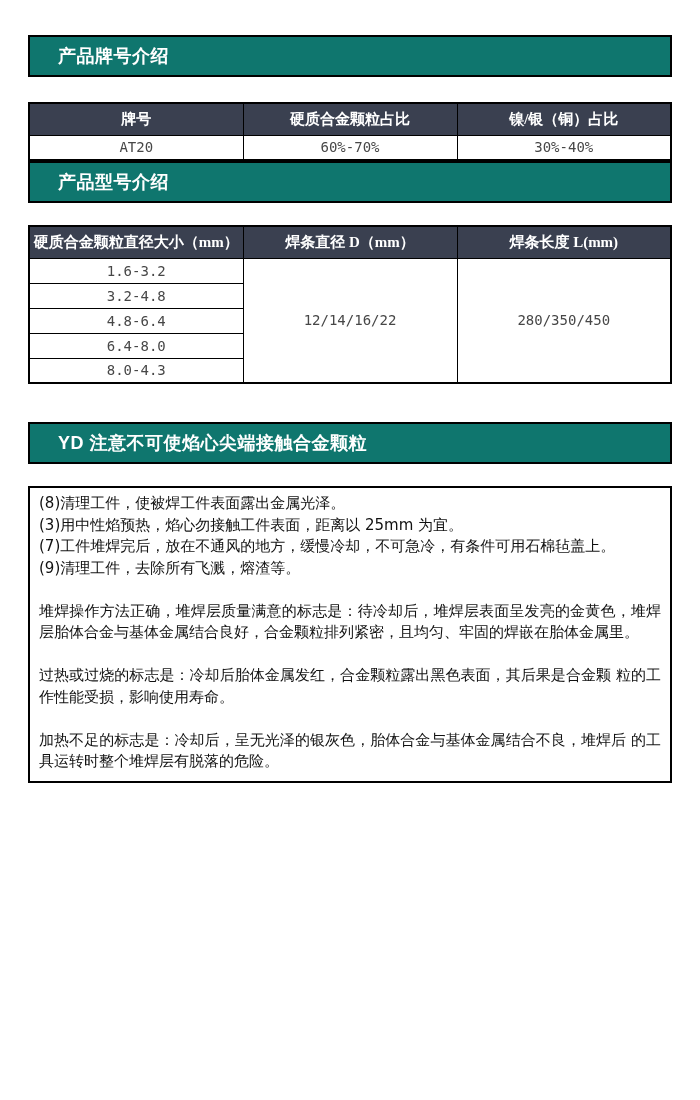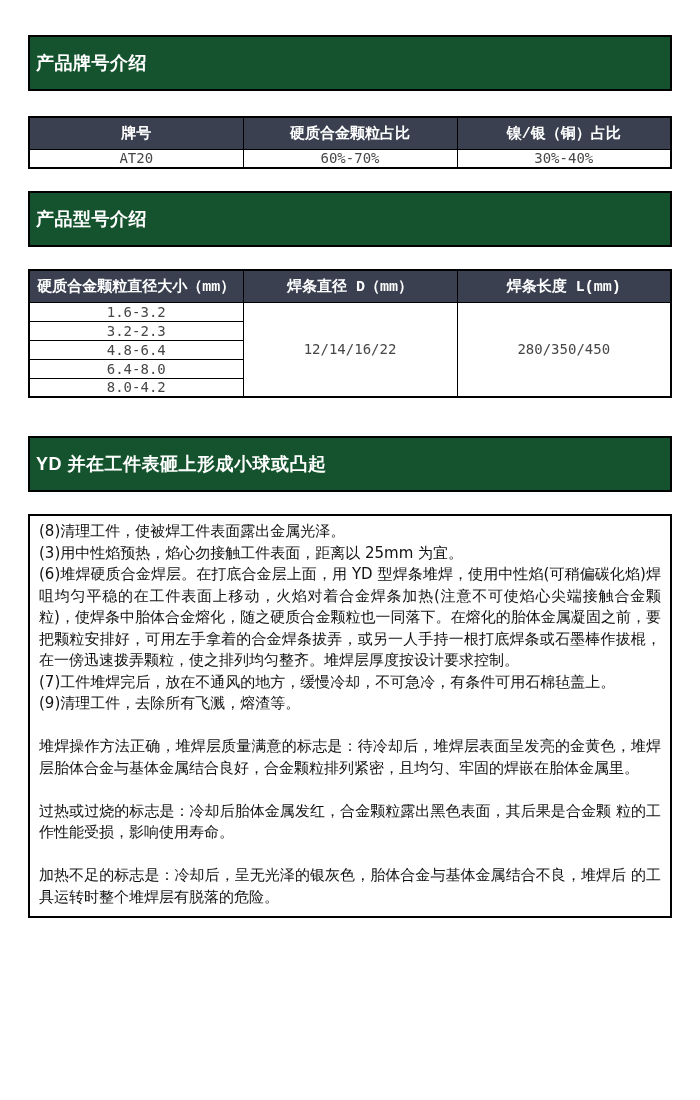--- a/index.html
+++ b/index.html
@@ -9,64 +9,64 @@
     height: 1100px;
     font-family: "DejaVu Sans", sans-serif;
     color: #1a1a1a;
     position: relative;
   }
   .page {
     padding: 35px 28px 0 28px;
   }
   
   .section-bar {
-    background: #14532d;
+    background: #0f766e;
     border: 2px solid #000000;
-    height: 56px;
+    height: 42px;
     display: flex;
     align-items: center;
-    padding-left: 6px;
+    padding-left: 28px;
   }
   .section-bar .bar-title {
     color: #ffffff;
     font-family: "Liberation Sans", sans-serif;
     font-weight: bold;
     font-size: 18px;
     letter-spacing: 0.5px;
   }
   
   table.tbl {
     width: 100%;
     border-collapse: collapse;
     border: 2px solid #000000;
     table-layout: fixed;
   }
   table.tbl th {
     background: #3a4050;
     color: #ffffff;
     border: 1px solid #000000;
     height: 32px;
-    font-family: Liberation Mono, monospace;
+    font-family: Liberation Serif, serif;
     font-weight: bold;
     font-size: 15px;
     text-align: center;
     vertical-align: middle;
   }
   table.tbl td {
     border: 1px solid #000000;
-    height: 19px;
+    height: 25px;
     text-align: center;
     vertical-align: middle;
     font-family: "DejaVu Sans Mono", monospace;
     font-size: 14px;
     color: #474747;
     background: #ffffff;
   }
   .mt-table1 { margin-top: 25px; }
-  .mt-bar2   { margin-top: 22px; }
+  .mt-bar2   { }
   .mt-table2 { margin-top: 22px; }
   .mt-bar3   { margin-top: 38px; }
   .mt-text   { margin-top: 22px; }
   
   .text-block {
     border: 2px solid #000000;
     padding: 5px 9px 8px 9px;
     font-size: 15px;
     line-height: 21.5px;
     color: #111111;
@@ -115,42 +115,41 @@
         <th>焊条长度 L(mm)</th>
       </tr>
     </thead>
     <tbody>
       <tr>
         <td>1.6-3.2</td>
         <td rowspan="5">12/14/16/22</td>
         <td rowspan="5">280/350/450</td>
       </tr>
       <tr>
-        <td>3.2-2.3</td>
+        <td>3.2-4.8</td>
       </tr>
       <tr>
         <td>4.8-6.4</td>
       </tr>
       <tr>
         <td>6.4-8.0</td>
       </tr>
       <tr>
-        <td>8.0-4.2</td>
+        <td>8.0-4.3</td>
       </tr>
     </tbody>
   </table>
 
   <div class="section-bar mt-bar3">
-    <span class="bar-title">YD 并在工件表砸上形成小球或凸起</span>
+    <span class="bar-title">YD 注意不可使焰心尖端接触合金颗粒</span>
   </div>
 
   <div class="text-block mt-text">
     <p>(8)清理工件，使被焊工件表面露出金属光泽。</p>
     <p>(3)用中性焰预热，焰心勿接触工件表面，距离以 25mm 为宜。</p>
-    <p>(6)堆焊硬质合金焊层。在打底合金层上面，用 YD 型焊条堆焊，使用中性焰(可稍偏碳化焰)焊咀均匀平稳的在工件表面上移动，火焰对着合金焊条加热(注意不可使焰心尖端接触合金颗粒)，使焊条中胎体合金熔化，随之硬质合金颗粒也一同落下。在熔化的胎体金属凝固之前，要把颗粒安排好，可用左手拿着的合金焊条拔弄，或另一人手持一根打底焊条或石墨棒作拔棍，在一傍迅速拨弄颗粒，使之排列均匀整齐。堆焊层厚度按设计要求控制。</p>
     <p>(7)工件堆焊完后，放在不通风的地方，缓慢冷却，不可急冷，有条件可用石棉毡盖上。</p>
     <p>(9)清理工件，去除所有飞溅，熔渣等。</p>
     <p></p>
     <p>堆焊操作方法正确，堆焊层质量满意的标志是：待冷却后，堆焊层表面呈发亮的金黄色，堆焊层胎体合金与基体金属结合良好，合金颗粒排列紧密，且均匀、牢固的焊嵌在胎体金属里。</p>
     <p></p>
     <p>过热或过烧的标志是：冷却后胎体金属发红，合金颗粒露出黑色表面，其后果是合金颗 粒的工作性能受损，影响使用寿命。</p>
     <p></p>
     <p>加热不足的标志是：冷却后，呈无光泽的银灰色，胎体合金与基体金属结合不良，堆焊后 的工具运转时整个堆焊层有脱落的危险。</p>
   </div>
 

